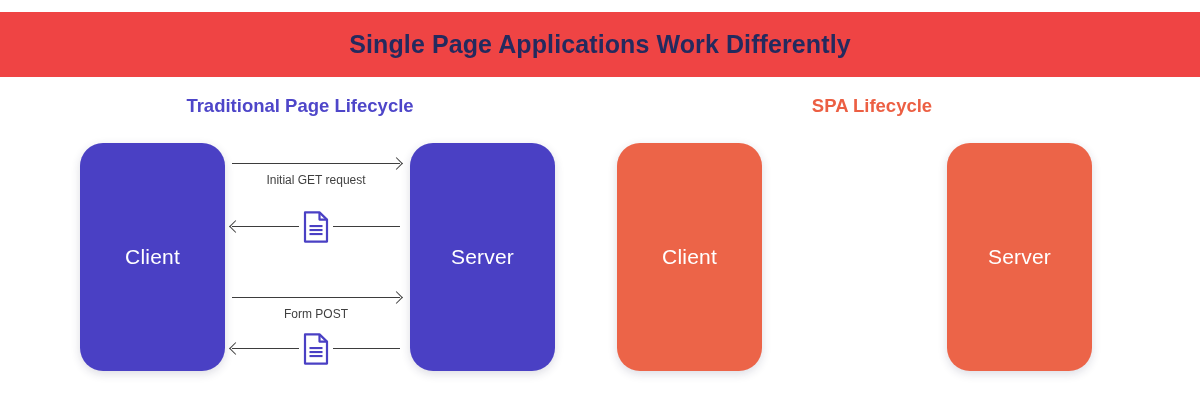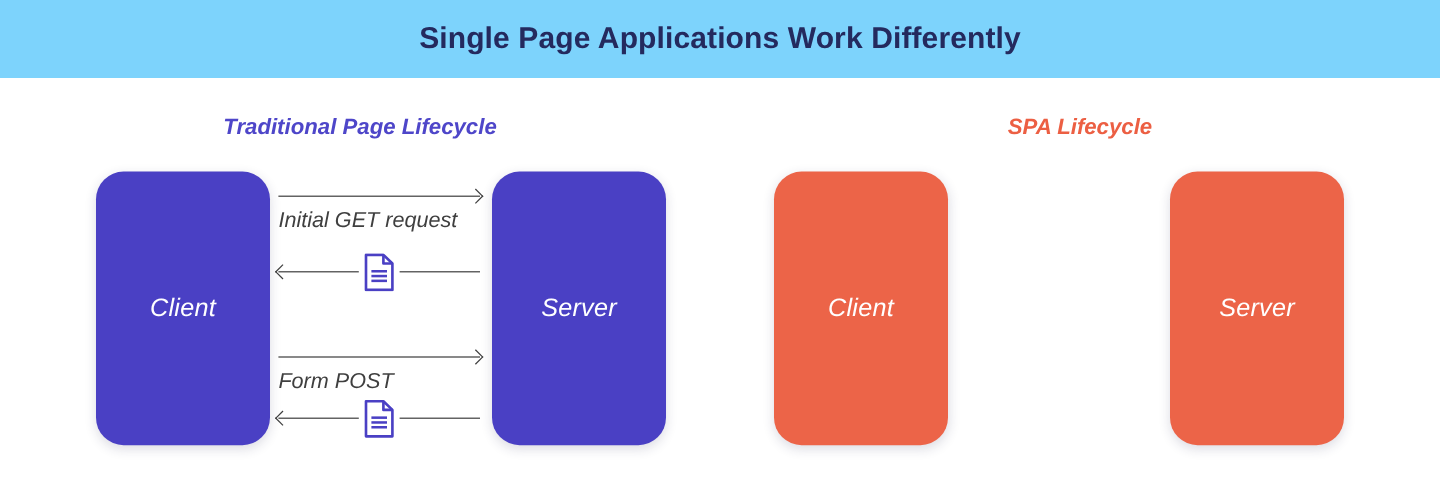--- a/index.html
+++ b/index.html
@@ -8,37 +8,37 @@
     height: 400px;
     overflow: hidden;
     background: #ffffff;
     font-family: "Liberation Sans", sans-serif;
   }
   #page { position: relative; width: 1200px; height: 400px; background: #ffffff; }
 
   
   .header-band {
     position: absolute;
-    left: 0; top: 0;
+    left: 0; top: 12px;
     width: 1200px; height: 65px;
-    background: #7dd3fc;
+    background: #ef4444;
     display: flex; align-items: center; justify-content: center;
   }
   .page-title {
     font-size: 25px;
     font-weight: bold;
     color: #242a5e;
     letter-spacing: 0.1px;
     white-space: nowrap;
   }
 
   
-  .panel { position: absolute; top: 65px; height: 236px; font-style: italic; }
+  .panel { position: absolute; top: 65px; height: 236px; }
   .panel-left  { left: 0px;   width: 600px; }
-  .panel-right { left: 600px; width: 600px; }
+  .panel-right { left: 572px; width: 600px; }
 
   .panel-heading {
     position: absolute;
     top: 30px;
     width: 100%;
     text-align: center;
     font-size: 18.5px;
     font-weight: bold;
     white-space: nowrap;
   }
@@ -93,22 +93,22 @@
     border-top: 1.4px solid #3d3d3d;
     border-right: 1.4px solid #3d3d3d;
   }
   .arrowhead.right { right: -1px; transform: rotate(45deg); }
   .arrowhead.left  { left: -1px;  transform: rotate(-135deg); }
 
   .flow-caption {
     position: absolute;
     top: 10px;
     width: 100%;
-    text-align: left;
-    font-size: 18px;
+    text-align: center;
+    font-size: 12px;
     color: #3f3f3f;
     white-space: nowrap;
   }
 
   
   .mid-icon {
     position: absolute;
     left: 50%;
     top: 50%;
     transform: translate(-50%, -50%);

